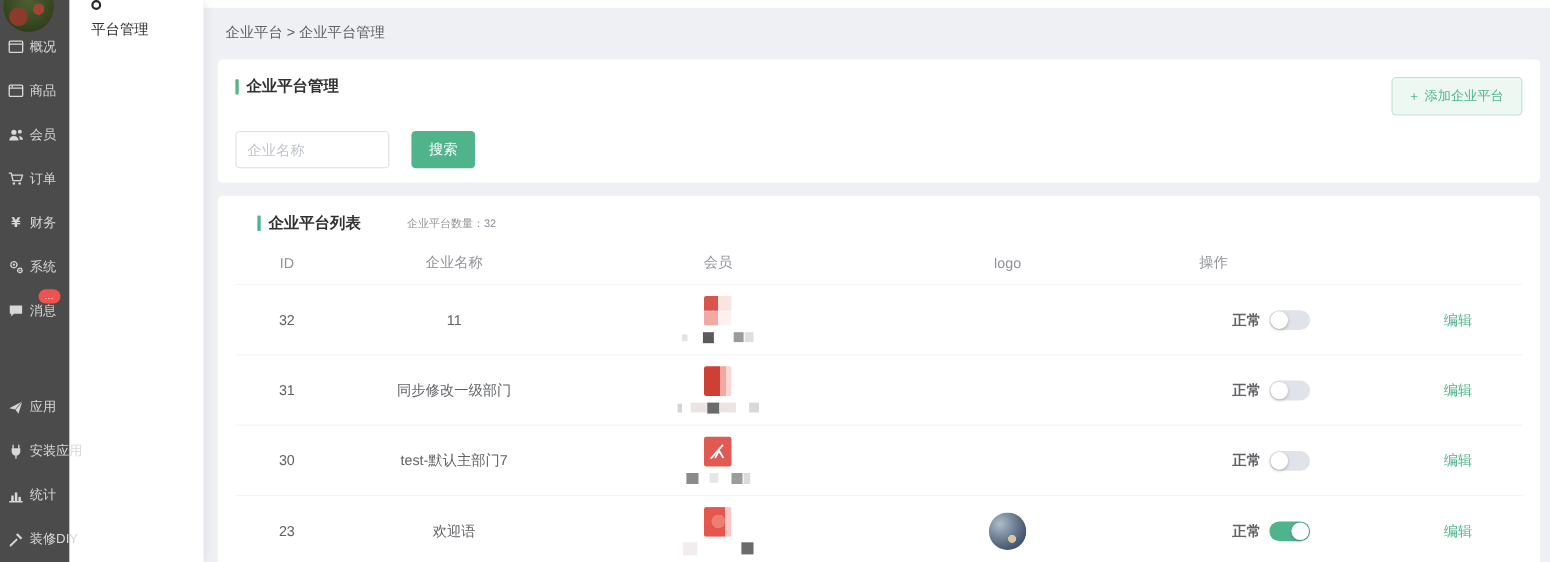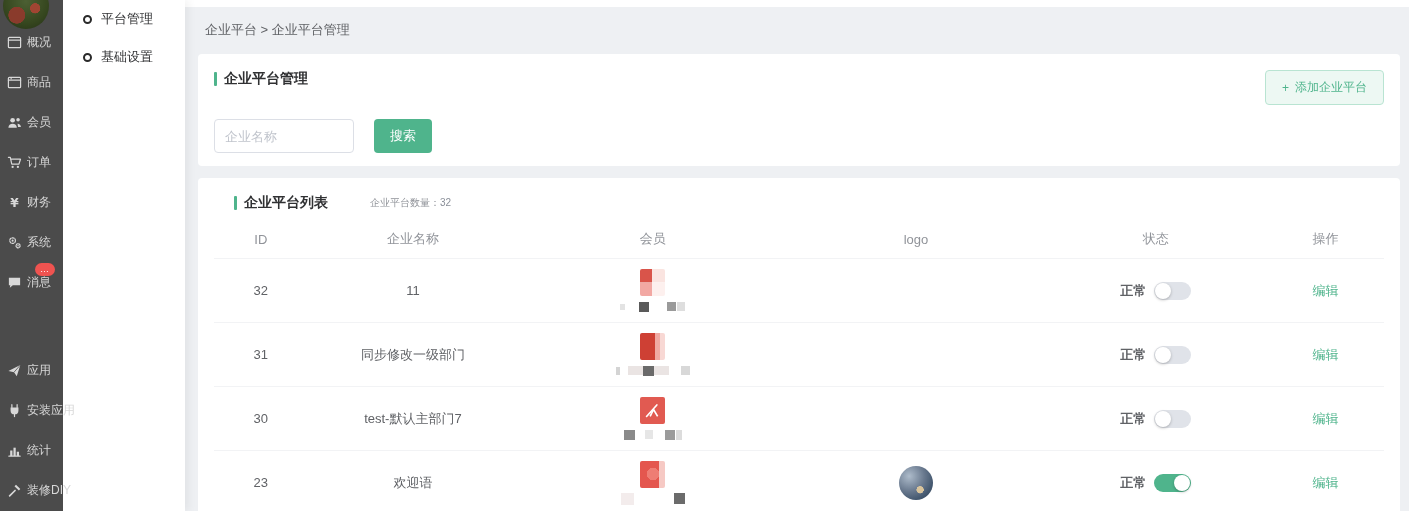--- a/index.html
+++ b/index.html
@@ -15,21 +15,21 @@
                radial-gradient(circle at 50% 40%, #4c6033, #36471f 60%, #243015);}
   .nav{position:absolute;top:22px;left:0;right:0;display:flex;flex-direction:column;}
   .nav-item{height:40px;display:flex;align-items:center;padding-left:7px;gap:5px;color:#d8d8d8;font-size:12px;cursor:pointer;position:relative;white-space:nowrap;}
   .nav-item .nicon{width:15px;height:15px;flex:none;display:flex;align-items:center;justify-content:center;}
   .nav-item .nicon svg{width:15px;height:15px;display:block;}
   .nav-gap{height:48px;}
   .nav-badge{position:absolute;left:35px;top:1px;background:#ef5350;color:#fff;border-radius:8px;font-size:9px;line-height:13px;padding:0 5px;letter-spacing:1px;}
 
   
   .submenu{position:absolute;left:63px;top:0;width:122px;height:511px;background:#fff;z-index:4;box-shadow:4px 0 8px rgba(0,0,0,.05);}
-  .submenu-item{height:38px;display:flex;align-items:center;gap:9px;padding-left:20px;font-size:13px;color:#303133;cursor:pointer;}
+  .submenu-item{height:38px;display:flex;align-items:flex-start;gap:9px;padding-left:20px;font-size:13px;color:#303133;cursor:pointer;flex-direction:column;}
   .radio{width:9px;height:9px;border:2px solid #2a2a2a;border-radius:50%;flex:none;background:#fff;}
 
   
   .main{position:absolute;left:185px;top:0;right:0;bottom:0;background:var(--page);}
   .topstrip{position:absolute;left:0;right:0;top:0;height:7px;background:#fff;}
   .breadcrumb{position:absolute;left:20px;top:21px;font-size:13px;color:#606266;}
 
   .card{position:absolute;left:13px;right:9px;background:#fff;border-radius:4px;padding:16px;}
   .card1{top:54px;height:112px;}
   .card2{top:178px;height:350px;}
@@ -203,24 +203,20 @@
 
     </div>
     </div>
 </div>
 
 <div class="submenu" id="submenu">
     <div class="submenu-item">
       <span class="radio"></span>
       <span>平台管理</span>
     </div>
-    <div class="submenu-item">
-      <span class="radio"></span>
-      <span>基础设置</span>
-    </div>
   </div>
 
 <div class="main">
   <div class="topstrip"></div>
   <div class="breadcrumb">企业平台 &gt; 企业平台管理</div>
 
   <div class="card card1">
     <div class="card-head">
       <div class="sec-title">
         <span class="greenbar"></span>
@@ -246,21 +242,20 @@
       <div class="count">
         <span>企业平台数量：</span><b>32</b>
       </div>
     </div>
     <div class="tbl">
       <div class="thead" id="thead">
           <div class="col c1">ID</div>
           <div class="col c2">企业名称</div>
           <div class="col c3">会员</div>
           <div class="col c4">logo</div>
-          <div class="col c5">状态</div>
           <div class="col c6">操作</div>
         </div>
       <div id="tbody">
           <div class="trow">
       <div class="col c1">32</div>
       <div class="col c2">11</div>
       <div class="col c3">
         <div class="member">
           <div class="m-icon m-grid"></div>
           <div class="m-blocks">

